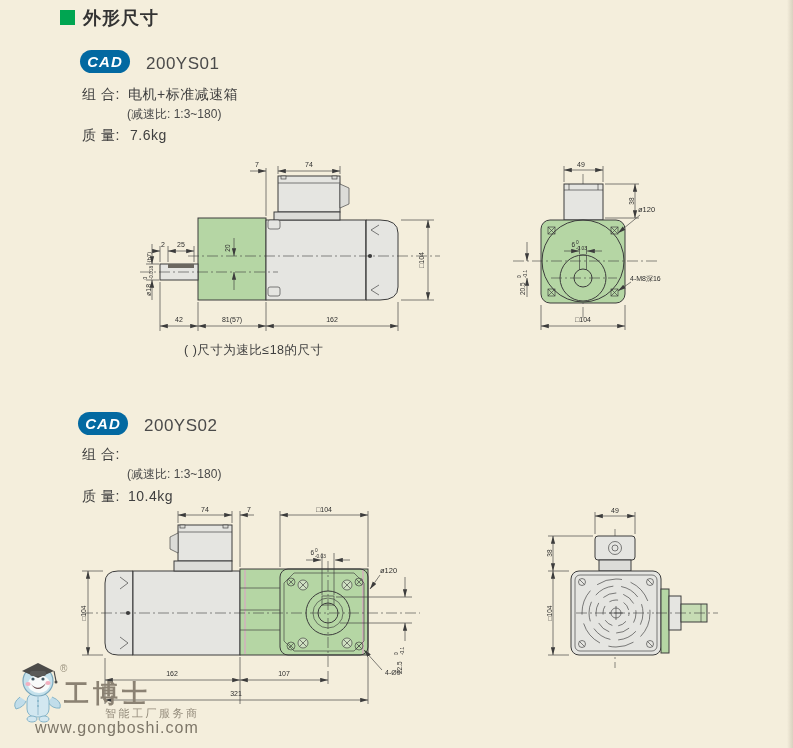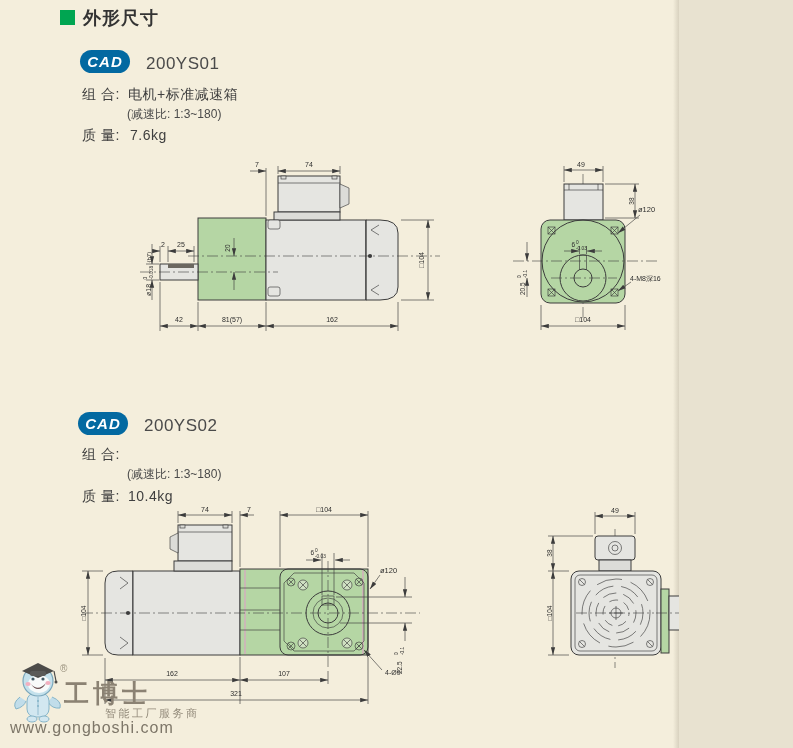--- a/index.html
+++ b/index.html
@@ -1,17 +1,17 @@
 <!DOCTYPE html>
 <html><head>
 <meta charset="utf-8">
 <style>
   html,body{margin:0;padding:0;background:#e8e2d0;}
-  #page{position:relative;width:671px;height:748px;background:#f4eedc;overflow:hidden;
-        font-family:"Liberation Sans",sans-serif;color:#3f3f3f;padding-left:8px;}
+  #page{position:relative;width:793px;height:748px;background:#f4eedc;overflow:hidden;
+        font-family:"Liberation Sans",sans-serif;color:#3f3f3f;}
   #page-edge{position:absolute;right:0;top:0;width:6px;height:100%;
         background:linear-gradient(to right,rgba(0,0,0,0),rgba(90,80,60,.18));}
   .abs{position:absolute;}
   
   .hdr-sq{width:15px;height:15px;background:#00a551;}
   .hdr-title{font-size:18px;font-weight:bold;color:#333;letter-spacing:1px;}
   
   .cad-badge{width:50px;height:23px;border-radius:12px;background:#0369a1;color:#fff;
     display:flex;align-items:center;justify-content:center;font-size:15px;font-weight:bold;
     font-style:italic;letter-spacing:1px;}
@@ -27,21 +27,21 @@
   .dim{stroke:#3c3c3c;stroke-width:.65;fill:none;}
   .cl{stroke:#3c3c3c;stroke-width:.6;fill:none;stroke-dasharray:11 3 2 3;}
   .fill-green{fill:#b5d6a4;}
   .fill-grey{fill:#e5e5e1;}
   .fill-grey2{fill:#dcdcd8;}
   .fill-shaft{fill:#c6dcb4;}
   .pink{stroke:#dba4c4;stroke-width:1.2;fill:none;}
   
   .wm-brand{font-family:"DejaVu Serif",serif;font-size:25px;font-weight:bold;color:#8b8273;letter-spacing:4px;}
   .wm-slogan{font-size:11px;color:#948c7c;letter-spacing:2.5px;margin-left:40px;}
-  .wm-url{font-size:16px;color:#7d7668;letter-spacing:1px;}
+  .wm-url{font-size:16px;color:#7d7668;letter-spacing:1px;margin-left:25px;}
   .wm-reg{font-size:10px;color:#9a927f;}
 </style>
 </head>
 <body>
 
 <div id="page">
 <div id="page-edge"></div>
 
 <svg width="0" height="0" style="position:absolute" aria-hidden="true">
   <defs>
@@ -133,20 +133,21 @@
     <text class="t7" x="51" y="166" text-anchor="middle">42</text>
     <text class="t7" x="104" y="166" text-anchor="middle">81(57)</text>
     <text class="t7" x="204" y="166" text-anchor="middle">162</text>
 
     <line class="dim" x1="273" y1="64" x2="306" y2="64"></line>
     <line class="dim" x1="273" y1="144" x2="306" y2="144"></line>
     <line class="dim" x1="300" y1="64" x2="300" y2="144" marker-start="url(#ar)" marker-end="url(#ar)"></line>
     <text class="t7" transform="rotate(-90 294 104)" x="294" y="106" text-anchor="middle">□104</text>
   </g>
 </svg>
+<div class="abs caption" style="left:184px;top:342px">( )尺寸为速比≤18的尺寸</div>
 
 <svg class="abs" style="left:505px;top:158px" width="270" height="200" viewBox="0 0 270 200">
   <g>
     <line class="cl" x1="78" y1="16" x2="78" y2="162"></line>
 
     <rect class="ln fill-grey" x="59" y="26" width="39" height="36"></rect>
     <line class="lnt" x1="59" y1="32" x2="98" y2="32"></line>
     <line class="lnt" x1="64" y1="26" x2="64" y2="32"></line>
     <line class="lnt" x1="93" y1="26" x2="93" y2="32"></line>
 

